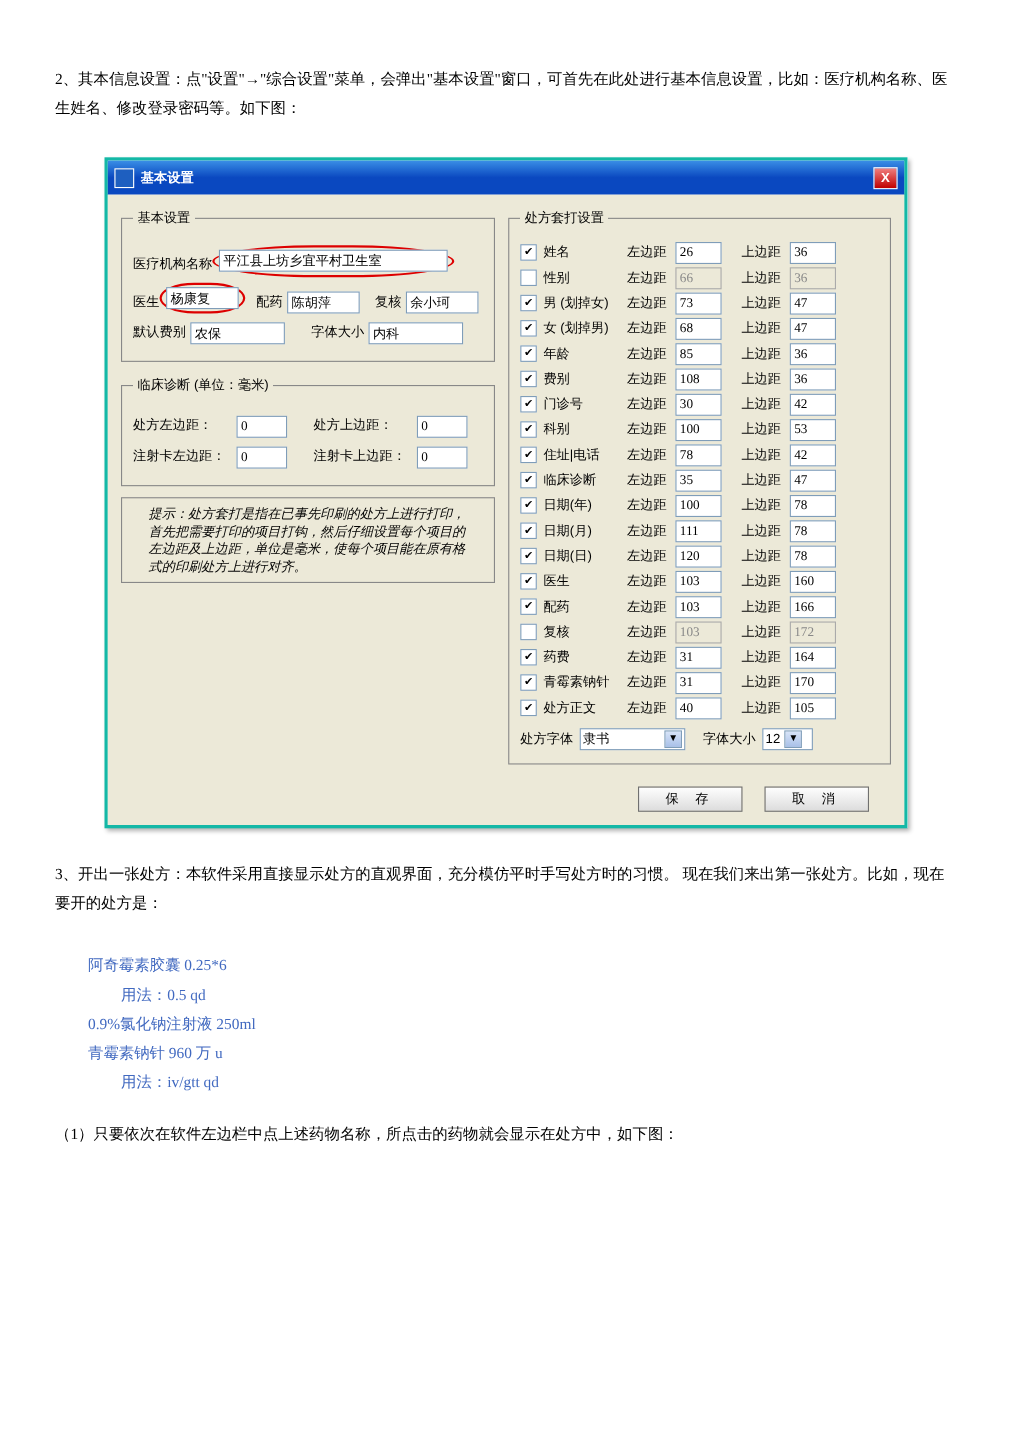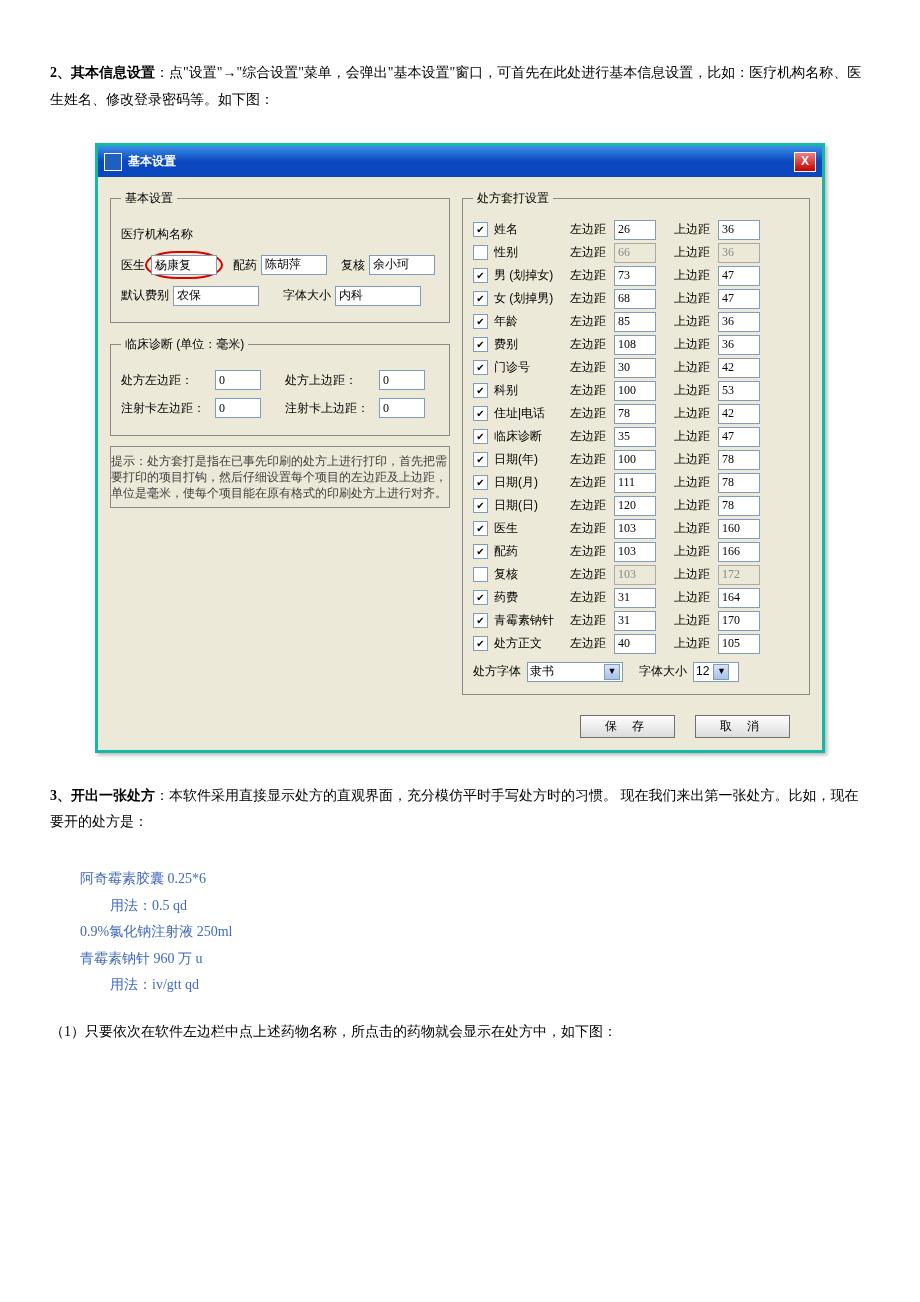--- a/index.html
+++ b/index.html
@@ -6,21 +6,21 @@
     font-family: "SimSun", "宋体", serif;
     font-size: 14px;
     background: #fff;
     margin: 0;
     padding: 40px 50px;
     width: 820px;
     color: #000;
     line-height: 1.9;
   }
   .para { margin: 20px 0 30px 0; }
-  .bold { font-weight: bold; }
+  .bold { font-weight: normal; }
   .blue { color: #4169c0; }
   .indent1 { margin-left: 30px; }
   .indent2 { margin-left: 60px; }
 
   .window {
     margin: 10px 45px 30px 45px;
     border: 3px solid #14b8a6;
     box-shadow: 2px 2px 4px rgba(0,0,0,0.3);
     font-family: "SimSun", "宋体", sans-serif;
     font-size: 12px;
@@ -61,21 +61,21 @@
   .col-left { flex: 0 0 340px; }
   .col-right { flex: 1; }
 
   fieldset {
     border:1px solid #888;
     padding:8px 10px 10px 10px;
     margin:0 0 10px 0;
   }
   legend { padding:0 4px; }
 
-  .row { display:flex; align-items:center; margin:5px 0; gap:4px;}
+  .row { display:flex; align-items:flex-end; margin:5px 0; gap:4px;}
   .label { white-space:nowrap; }
 
   input.txt {
     border:1px solid #7f9db9;
     background:#fff;
     font-size:12px;
     padding:1px 3px;
     height:16px;
     font-family:"SimSun";
   }
@@ -94,24 +94,25 @@
   .btn {
     background:linear-gradient(to bottom,#fefefe,#dcdcdc);
     border:1px solid #707070;
     padding:2px 12px;
     font-size:12px;
     cursor:pointer;
     font-family:"SimSun";
   }
   .hint-box {
     border:1px solid #888;
-    padding:6px 0;
+    padding:6px 24px;
     font-size:12px;
-    color:#404040;
+    color:#000000;
     line-height:1.35;
+    font-style:italic;
   }
 
   .print-grid { }
   .prow {
     display:flex;
     align-items:center;
     gap:6px;
     margin:1px 0;
     height:22px;
   }
@@ -164,20 +165,21 @@
     </div>
     <div class="close-btn">X</div>
   </div>
   <div class="client">
 
     <div class="col-left">
       <fieldset>
         <legend>基本设置</legend>
         <div class="row">
           <span class="label">医疗机构名称</span>
+          <span class="circle-red"><input class="txt w200" value="平江县上坊乡宜平村卫生室" style=""></span>
         </div>
         <div class="row">
           <span class="label">医生</span>
           <span class="circle-red"><input class="txt w60" value="杨康复" style=""></span>
           <span class="label" style="margin-left:10px">配药</span>
           <input class="txt w60" value="陈胡萍" style="">
           <span class="label" style="margin-left:10px">复核</span>
           <input class="txt w60" value="余小珂" style="">
         </div>
         <div class="row">

